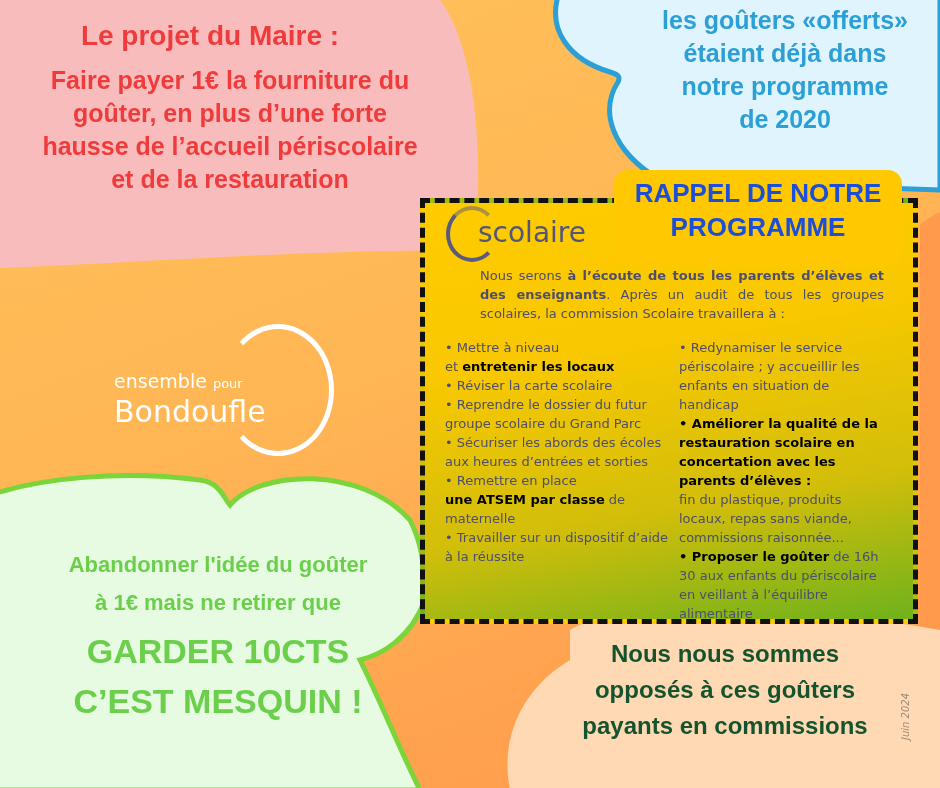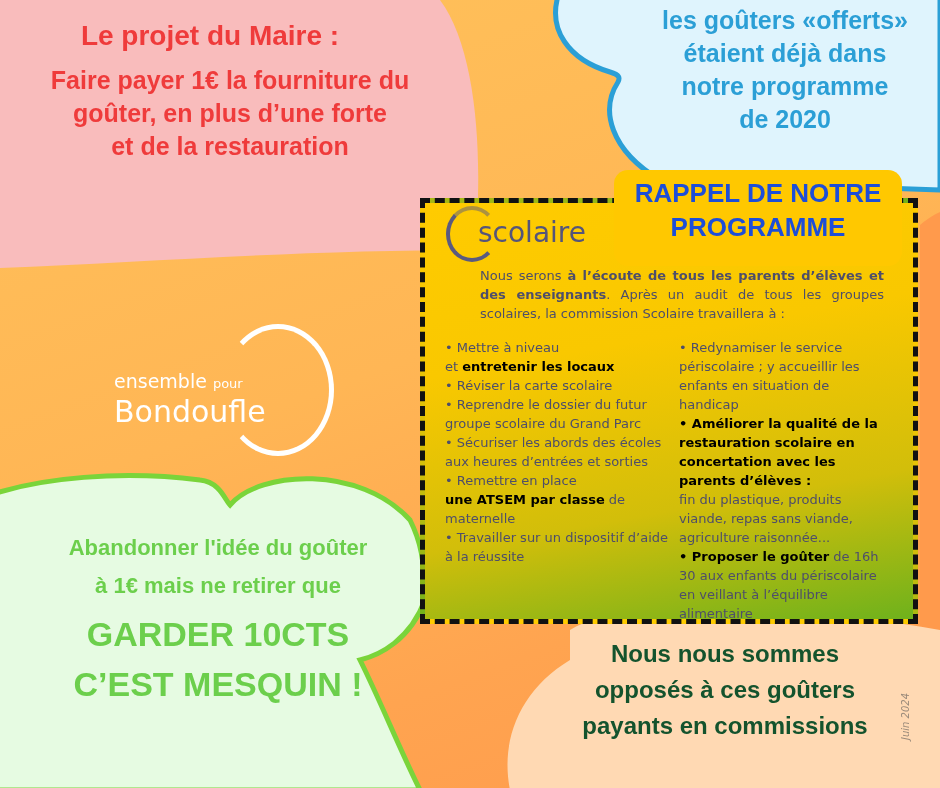--- a/index.html
+++ b/index.html
@@ -73,21 +73,21 @@
   }
   .col {
     color: #4e4e6a; font-size: 13px; line-height: 19px;
   }
   .col b { color: #000000; }
   .col-left { left: 445px; top: 338px; width: 228px; }
   .col-right { left: 679px; top: 338px; width: 210px; }
 
   
   .bl-text {
-    left: 0; top: 529px; width: 420px;
+    left: 0; top: 546px; width: 420px;
     text-align: center; color: #6ccf4c; font-weight: bold;
     font-family: "Liberation Sans", sans-serif;
     padding-left: 16px;
   }
   .bl-body { font-size: 22px; line-height: 38px; }
   .bl-big { font-size: 34px; line-height: 50px; margin-top: 4px; }
 
   
   .br-text {
     left: 540px; top: 636px; width: 370px;
@@ -114,20 +114,21 @@
   <path d="M-10,495 C40,478 120,470 200,480 C220,482 225,500 230,505 C260,470 360,465 410,520 C420,540 425,560 425,600 C410,640 380,655 360,660 C380,700 400,750 420,790 L-10,790 Z" fill="#e6fbe2" stroke="#7ad43a" stroke-width="5"></path>
 
   <path d="M570,630 C600,610 660,612 700,622 C760,610 860,615 940,630 L940,790 L510,790 C500,740 520,690 570,660 Z" fill="#ffd9b3"></path>
 </svg>
 
 <div class="abs tl-text">
   <div class="tl-title">Le projet du Maire :</div>
   <div class="tl-body">
     <div>Faire payer 1€ la fourniture du</div>
     <div>goûter, en plus d’une forte</div>
+    <div>hausse de l’accueil périscolaire</div>
     <div>et de la restauration</div>
   </div>
 </div>
 
 <div class="abs tr-text">
   <div>les goûters «offerts»</div>
   <div>étaient déjà dans</div>
   <div>notre programme</div>
   <div>de 2020</div>
 </div>
@@ -158,21 +159,21 @@
   <div>• Reprendre le dossier du futur groupe scolaire du Grand Parc</div>
   <div>• Sécuriser les abords des écoles aux heures d’entrées et sorties</div>
   <div>• Remettre en place</div>
   <div><b>une ATSEM par classe</b><span> de maternelle</span></div>
   <div>• Travailler sur un dispositif d’aide à la réussite</div>
 </div>
 
 <div class="abs col col-right">
   <div>• Redynamiser le service périscolaire ; y accueillir les enfants en situation de handicap</div>
   <div><b>• Améliorer la qualité de la restauration scolaire en concertation avec les parents d’élèves :</b></div>
-  <div>fin du plastique, produits viande, repas sans viande, agriculture raisonnée...</div>
+  <div>fin du plastique, produits locaux, repas sans viande, commissions raisonnée...</div>
   <div><b>• Proposer le goûter</b><span> de 16h 30 aux enfants du périscolaire en veillant à l’équilibre alimentaire</span></div>
 </div>
 
 <div class="abs bl-text">
   <div class="bl-body">
     <div>Abandonner l'idée du goûter</div>
     <div>à 1€ mais ne retirer que</div>
   </div>
   <div class="bl-big">
     <div>GARDER 10CTS</div>

